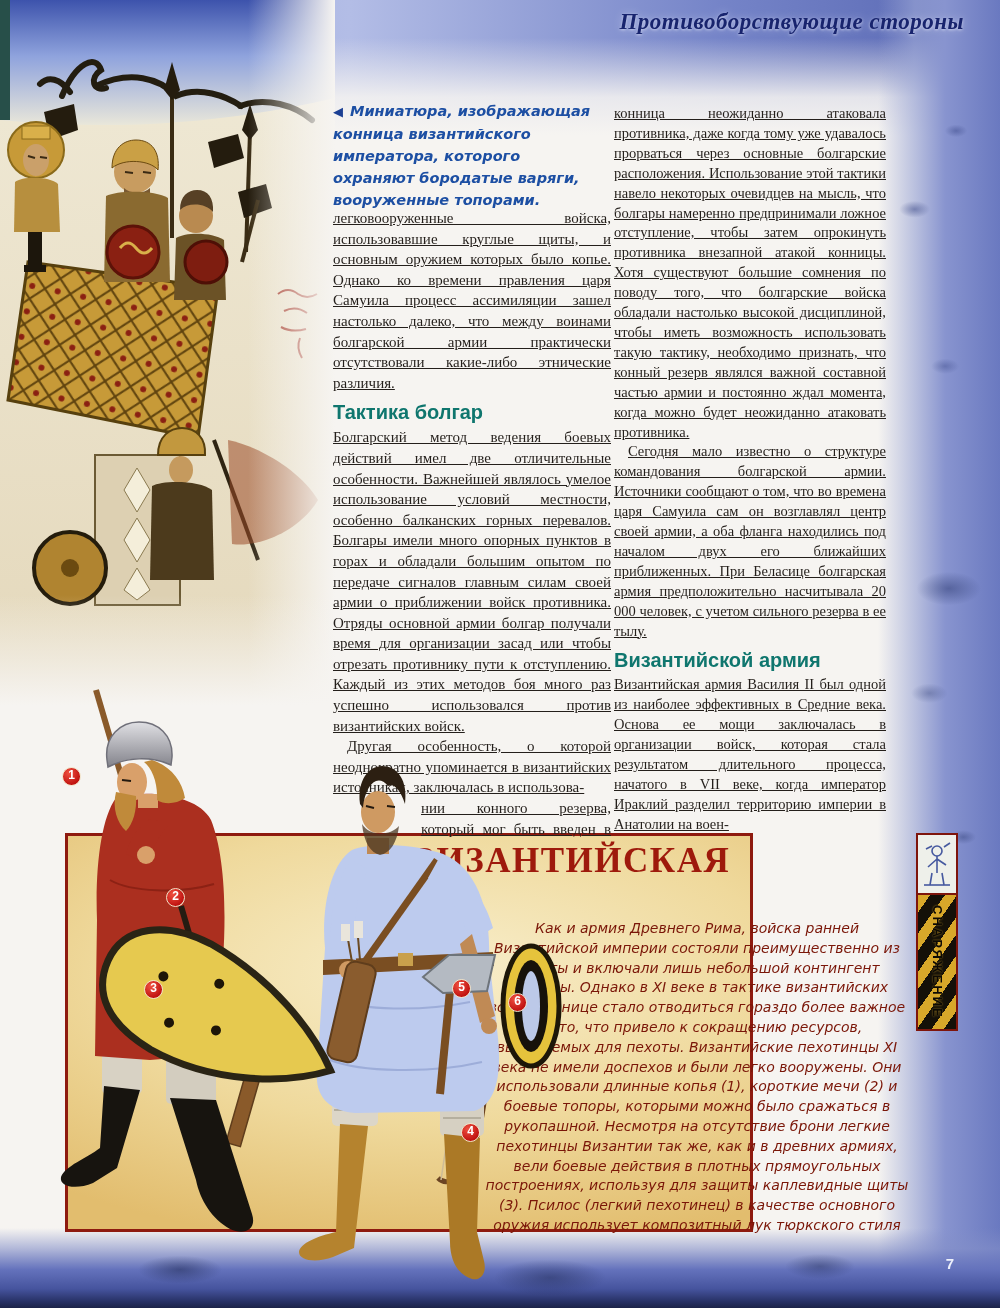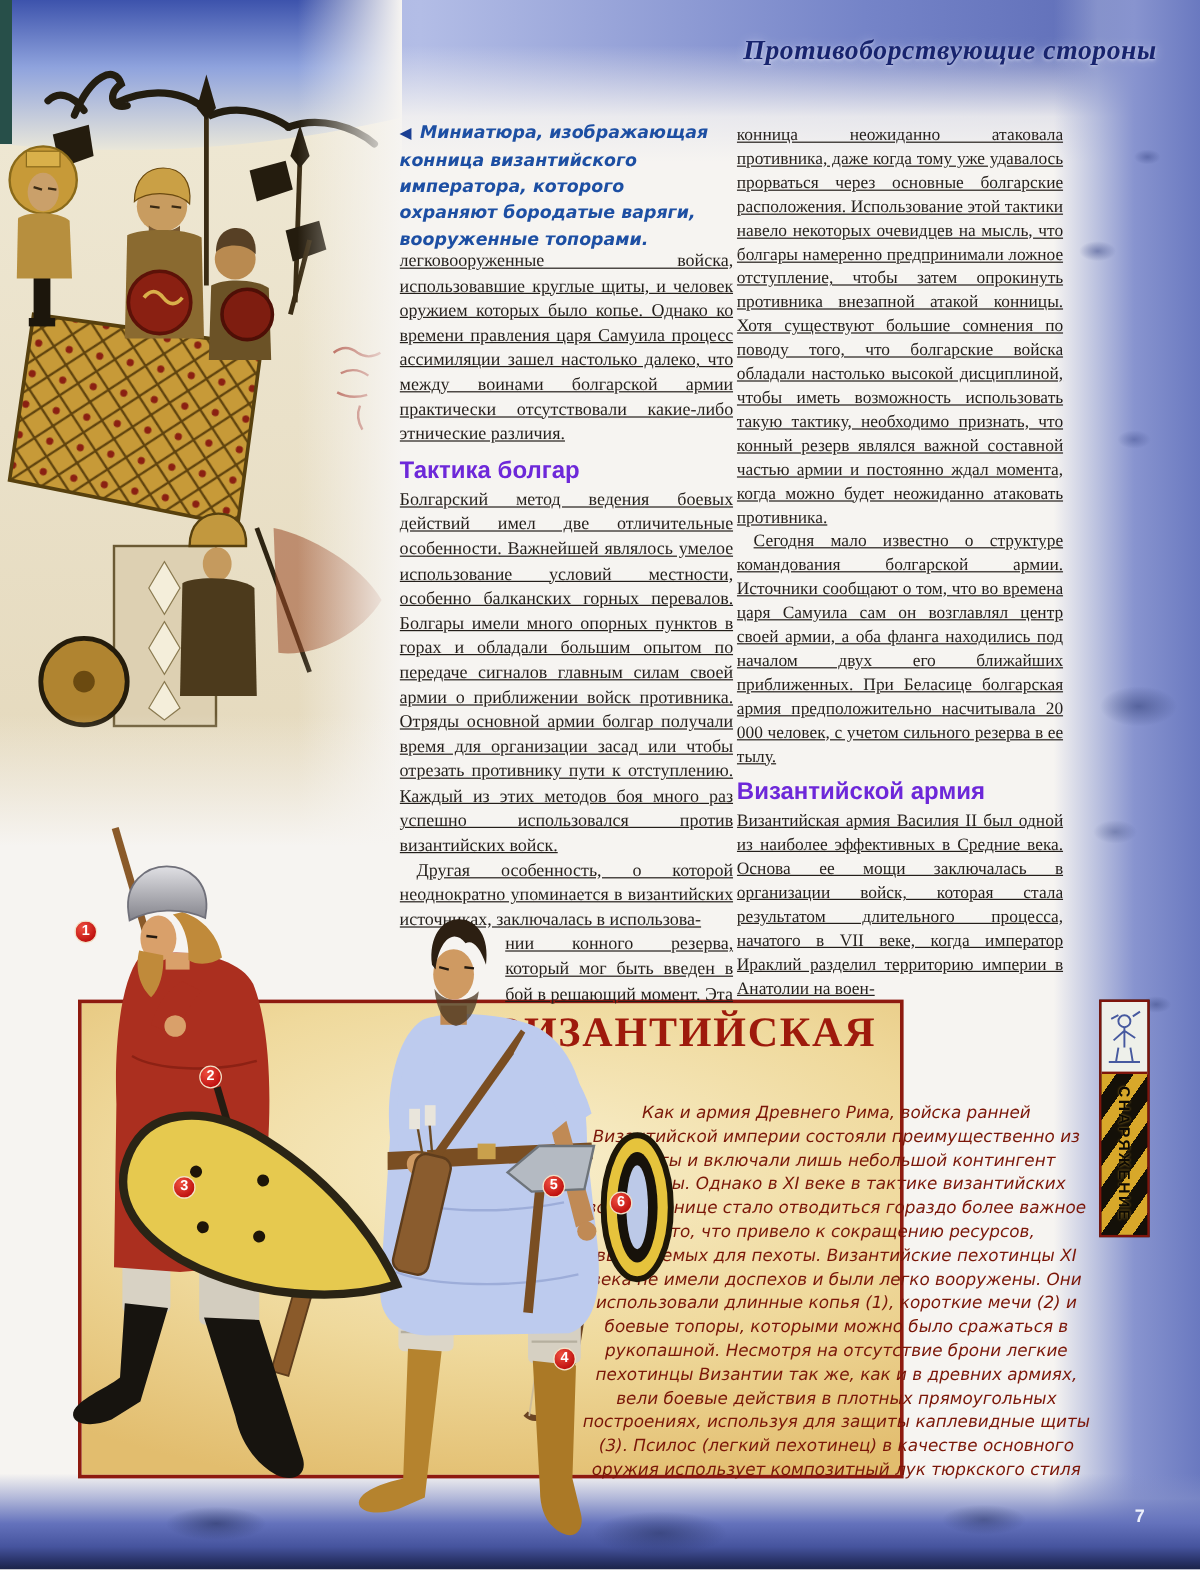--- a/index.html
+++ b/index.html
@@ -19,39 +19,39 @@
       radial-gradient(26px 14px at 42% 53%, rgba(40,54,110,.35), transparent 70%),
       radial-gradient(18px 10px at 70% 64%, rgba(40,54,110,.40), transparent 70%),
       linear-gradient(90deg, rgba(154,165,213,0) 0%, rgba(154,165,213,.65) 30%, #8894cf 55%, #6a79c0 100%);}
   .bg-bottom{position:absolute;left:0;bottom:0;width:100%;height:80px;z-index:0;
     background:
       radial-gradient(60px 20px at 18% 52%, rgba(28,38,78,.50), transparent 70%),
       radial-gradient(80px 26px at 55% 62%, rgba(28,38,78,.45), transparent 70%),
       radial-gradient(50px 18px at 82% 48%, rgba(28,38,78,.40), transparent 70%),
       linear-gradient(180deg, rgba(130,142,200,0) 0%, rgba(130,142,200,.6) 26%, #6472bc 52%, #46549e 76%, #273165 92%, #1b2348 100%);}
   
-  .running-head{position:absolute;top:30px;right:36px;z-index:6;
+  .running-head{position:absolute;top:10px;right:36px;z-index:6;
     font:italic bold 23px/1 "Liberation Serif",serif;color:#18246e;letter-spacing:.5px;
     text-shadow:0 1px 3px rgba(250,250,255,.55), 0 0 10px rgba(238,242,255,.4);}
   
   .miniature{position:absolute;left:0;top:0;width:335px;height:705px;z-index:2;}
   
   .caption{position:absolute;left:333px;top:100px;width:268px;z-index:5;
     font:italic bold 14.5px/22px "DejaVu Sans",sans-serif;color:#1d4fa3;}
   .caption .arr{font-style:normal;font-size:13px;color:#1b3f93;margin-right:7px;}
   
   .col{position:absolute;z-index:5;color:#241f1b;text-align:justify;}
   .col-left{left:333px;top:208px;width:278px;height:632px;overflow:hidden;
     font:15px/20.6px "Liberation Serif",serif;}
   .col-right{left:614px;top:104px;width:272px;height:732px;overflow:hidden;
     font:14.5px/19.9px "Liberation Serif",serif;}
   .col p{margin:0;text-decoration:underline;}
   .col p.ind{text-indent:14px;}
   .col .wrap-right{padding-left:88px;text-align:justify;}
-  h3.subhead{margin:7px 0 3px 0;font:bold 20px/24px "Liberation Sans",sans-serif;color:#6d28d9;}
+  h3.subhead{margin:7px 0 3px 0;font:bold 20px/24px "Liberation Sans",sans-serif;color:#0f766e;}
   
   .panel{position:absolute;left:65px;top:833px;width:688px;height:399px;z-index:1;
     border:3px solid #8e1a0f;box-sizing:border-box;
     background:
       radial-gradient(90% 70% at 55% 35%, #f8eecb 0%, #efd99c 55%, #e2bd6e 100%);}
   .panel-title{position:absolute;left:330px;right:6px;top:6px;text-align:center;z-index:8;
     font:bold 35px/37px "Liberation Serif",serif;color:#9e1a0c;letter-spacing:1.5px;}
   .panel-body{position:absolute;left:415px;top:83px;width:428px;height:316px;overflow:hidden;z-index:8;
     font:italic 14px/19.8px "DejaVu Sans",sans-serif;color:#7a1608;text-align:center;}
   
@@ -188,21 +188,21 @@
     </g>
     <rect x="248" y="0" width="87" height="705" fill="url(#fadeR)"></rect>
     <rect x="0" y="595" width="335" height="110" fill="url(#fadeB)"></rect>
   </svg>
 
   <div class="caption">
     <span class="arr">◀</span><span>Миниатюра, изображающая конница византийского императора, которого охраняют бородатые варяги, вооруженные топорами.</span>
   </div>
 
   <div class="col col-left">
-    <p>легковооруженные войска, использовавшие круглые щиты, и человек оружием которых было копье. Однако ко времени правления царя Самуила процесс ассимиляции зашел настолько далеко, что между воинами болгарской армии практически отсутствовали какие-либо этнические различия.</p>
+    <p>легковооруженные войска, использовавшие круглые щиты, и основным оружием которых было копье. Однако ко времени правления царя Самуила процесс ассимиляции зашел настолько далеко, что между воинами болгарской армии практически отсутствовали какие-либо этнические различия.</p>
     <h3 class="subhead">Тактика болгар</h3>
     <p>Болгарский метод ведения боевых действий имел две отличительные особенности. Важнейшей являлось умелое использование условий местности, особенно балканских горных перевалов. Болгары имели много опорных пунктов в горах и обладали большим опытом по передаче сигналов главным силам своей армии о приближении войск противника. Отряды основной армии болгар получали время для организации засад или чтобы отрезать противнику пути к отступлению. Каждый из этих методов боя много раз успешно использовался против византийских войск.</p>
     <p class="ind">Другая особенность, о которой неоднократно упоминается в византийских источниках, заключалась в использова-</p>
     <p class="wrap-right">нии конного резерва, который мог быть введен в бой в решающий момент. Эта</p>
   </div>
 
   <div class="col col-right">
     <p>конница неожиданно атаковала противника, даже когда тому уже удавалось прорваться через основные болгарские расположения. Использование этой тактики навело некоторых очевидцев на мысль, что болгары намеренно предпринимали ложное отступление, чтобы затем опрокинуть противника внезапной атакой конницы. Хотя существуют большие сомнения по поводу того, что болгарские войска обладали настолько высокой дисциплиной, чтобы иметь возможность использовать такую тактику, необходимо признать, что конный резерв являлся важной составной частью армии и постоянно ждал момента, когда можно будет неожиданно атаковать противника.</p>
     <p class="ind">Сегодня мало известно о структуре командования болгарской армии. Источники сообщают о том, что во времена царя Самуила сам он возглавлял центр своей армии, а оба фланга находились под началом двух его ближайших приближенных. При Беласице болгарская армия предположительно насчитывала 20 000 человек, с учетом сильного резерва в ее тылу.</p>
     <h3 class="subhead">Византийской армия</h3>

